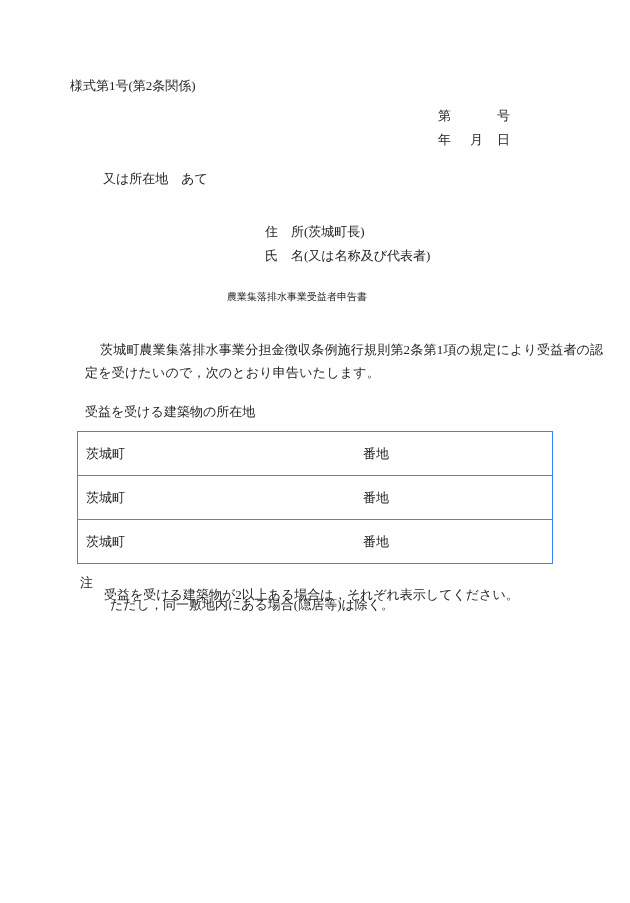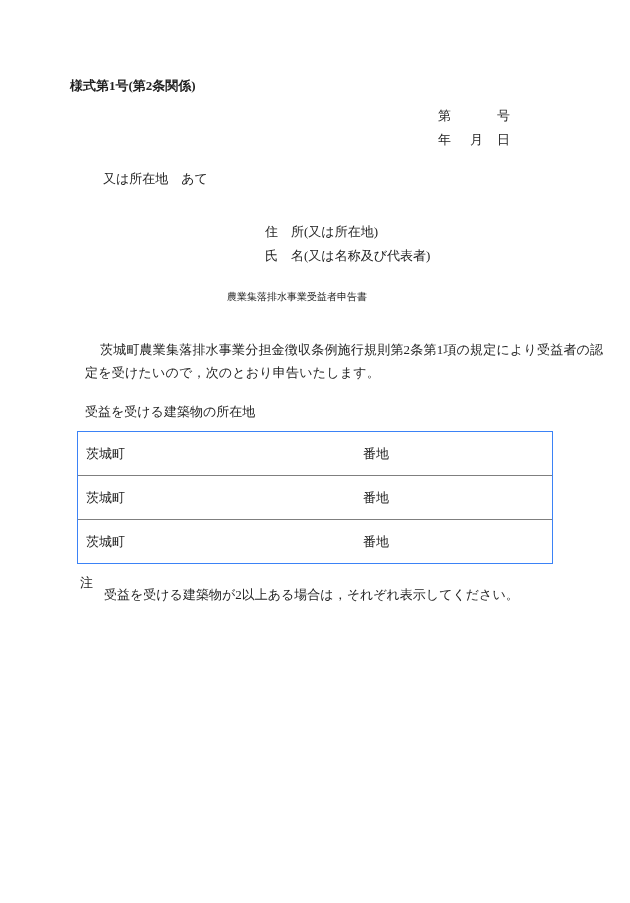--- a/index.html
+++ b/index.html
@@ -13,21 +13,21 @@
     height: 903px;
     background: #ffffff;
     font-family: "Liberation Serif", "DejaVu Serif", serif;
     color: #1f1f1f;
     font-size: 13px;
     line-height: 1;
     overflow: hidden;
   }
   .abs { position: absolute; white-space: pre; }
 
-  .form-code    { left: 70px;  top: 79px; font-weight: bold; }
+  .form-code    { left: 70px;  top: 79px; }
 
   .docno-prefix { left: 438px; top: 109px; }
   .docno-suffix { left: 497px; top: 109px; }
   .date-year    { left: 438px; top: 133px; }
   .date-month   { left: 470px; top: 133px; }
   .date-day     { left: 497px; top: 133px; }
 
   .addressee    { left: 103px; top: 172px; }
 
   .address-label{ left: 265px; top: 225px; }
@@ -78,21 +78,21 @@
 
   <span class="abs docno-prefix">第</span>
   <span class="abs docno-suffix">号</span>
 
   <span class="abs date-year">年</span>
   <span class="abs date-month">月</span>
   <span class="abs date-day">日</span>
 
   <span class="abs addressee">又は所在地　あて</span>
 
-  <span class="abs address-label">住　所(又は所在地)</span>
+  <span class="abs address-label">住　所(茨城町長)</span>
   <span class="abs name-label">氏　名(又は名称及び代表者)</span>
 
   <span class="abs doc-title">農業集落排水事業受益者申告書</span>
 
   <span class="abs para-line1">茨城町農業集落排水事業分担金徴収条例施行規則第2条第1項の規定により受益者の認</span>
   <span class="abs para-line2">定を受けたいので，次のとおり申告いたします。</span>
 
   <span class="abs table-caption">受益を受ける建築物の所在地</span>
 
   <div class="lot-table">
@@ -105,14 +105,15 @@
       <span class="lot-suffix">番地</span>
     </div>
     <div class="lot-row">
       <span class="lot-municipality">茨城町</span>
       <span class="lot-suffix">番地</span>
     </div>
   </div>
 
   <span class="abs note-marker">注</span>
   <span class="abs note-line1">受益を受ける建築物が2以上ある場合は，それぞれ表示してください。</span>
+  <span class="abs note-line2">ただし，同一敷地内にある場合(隠居等)は除く。</span>
 
 </div>
 
 </body></html>

